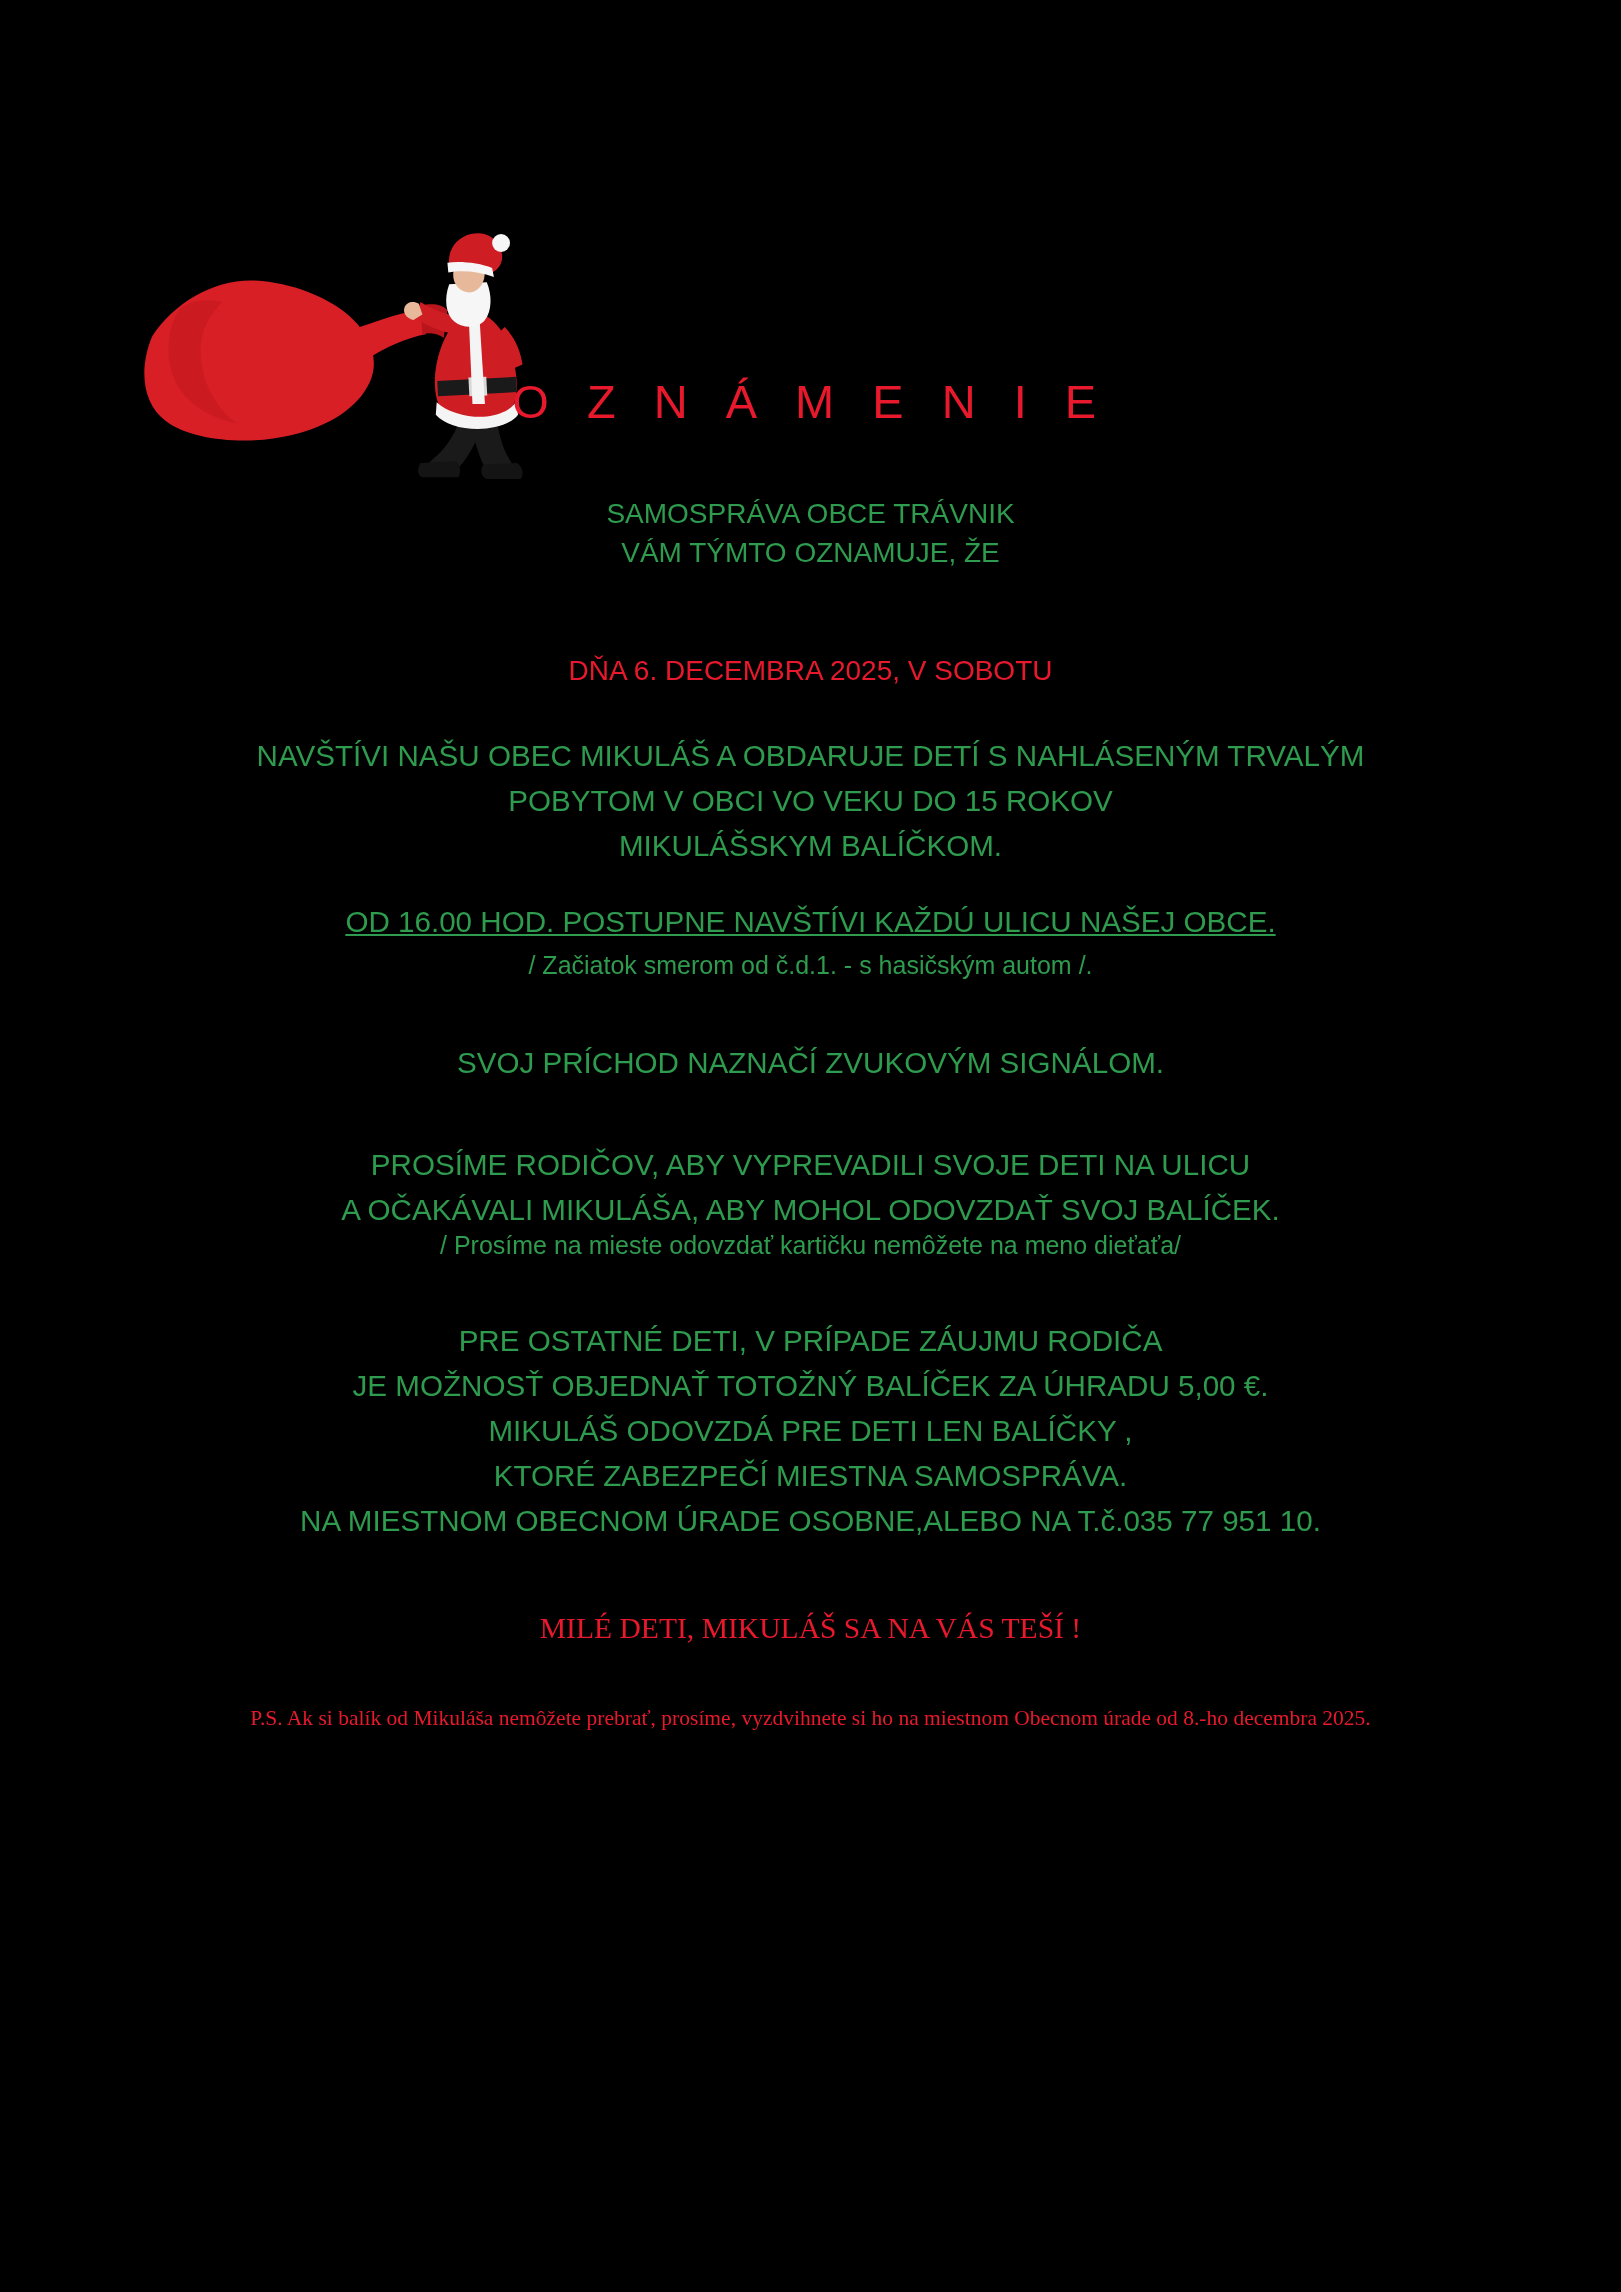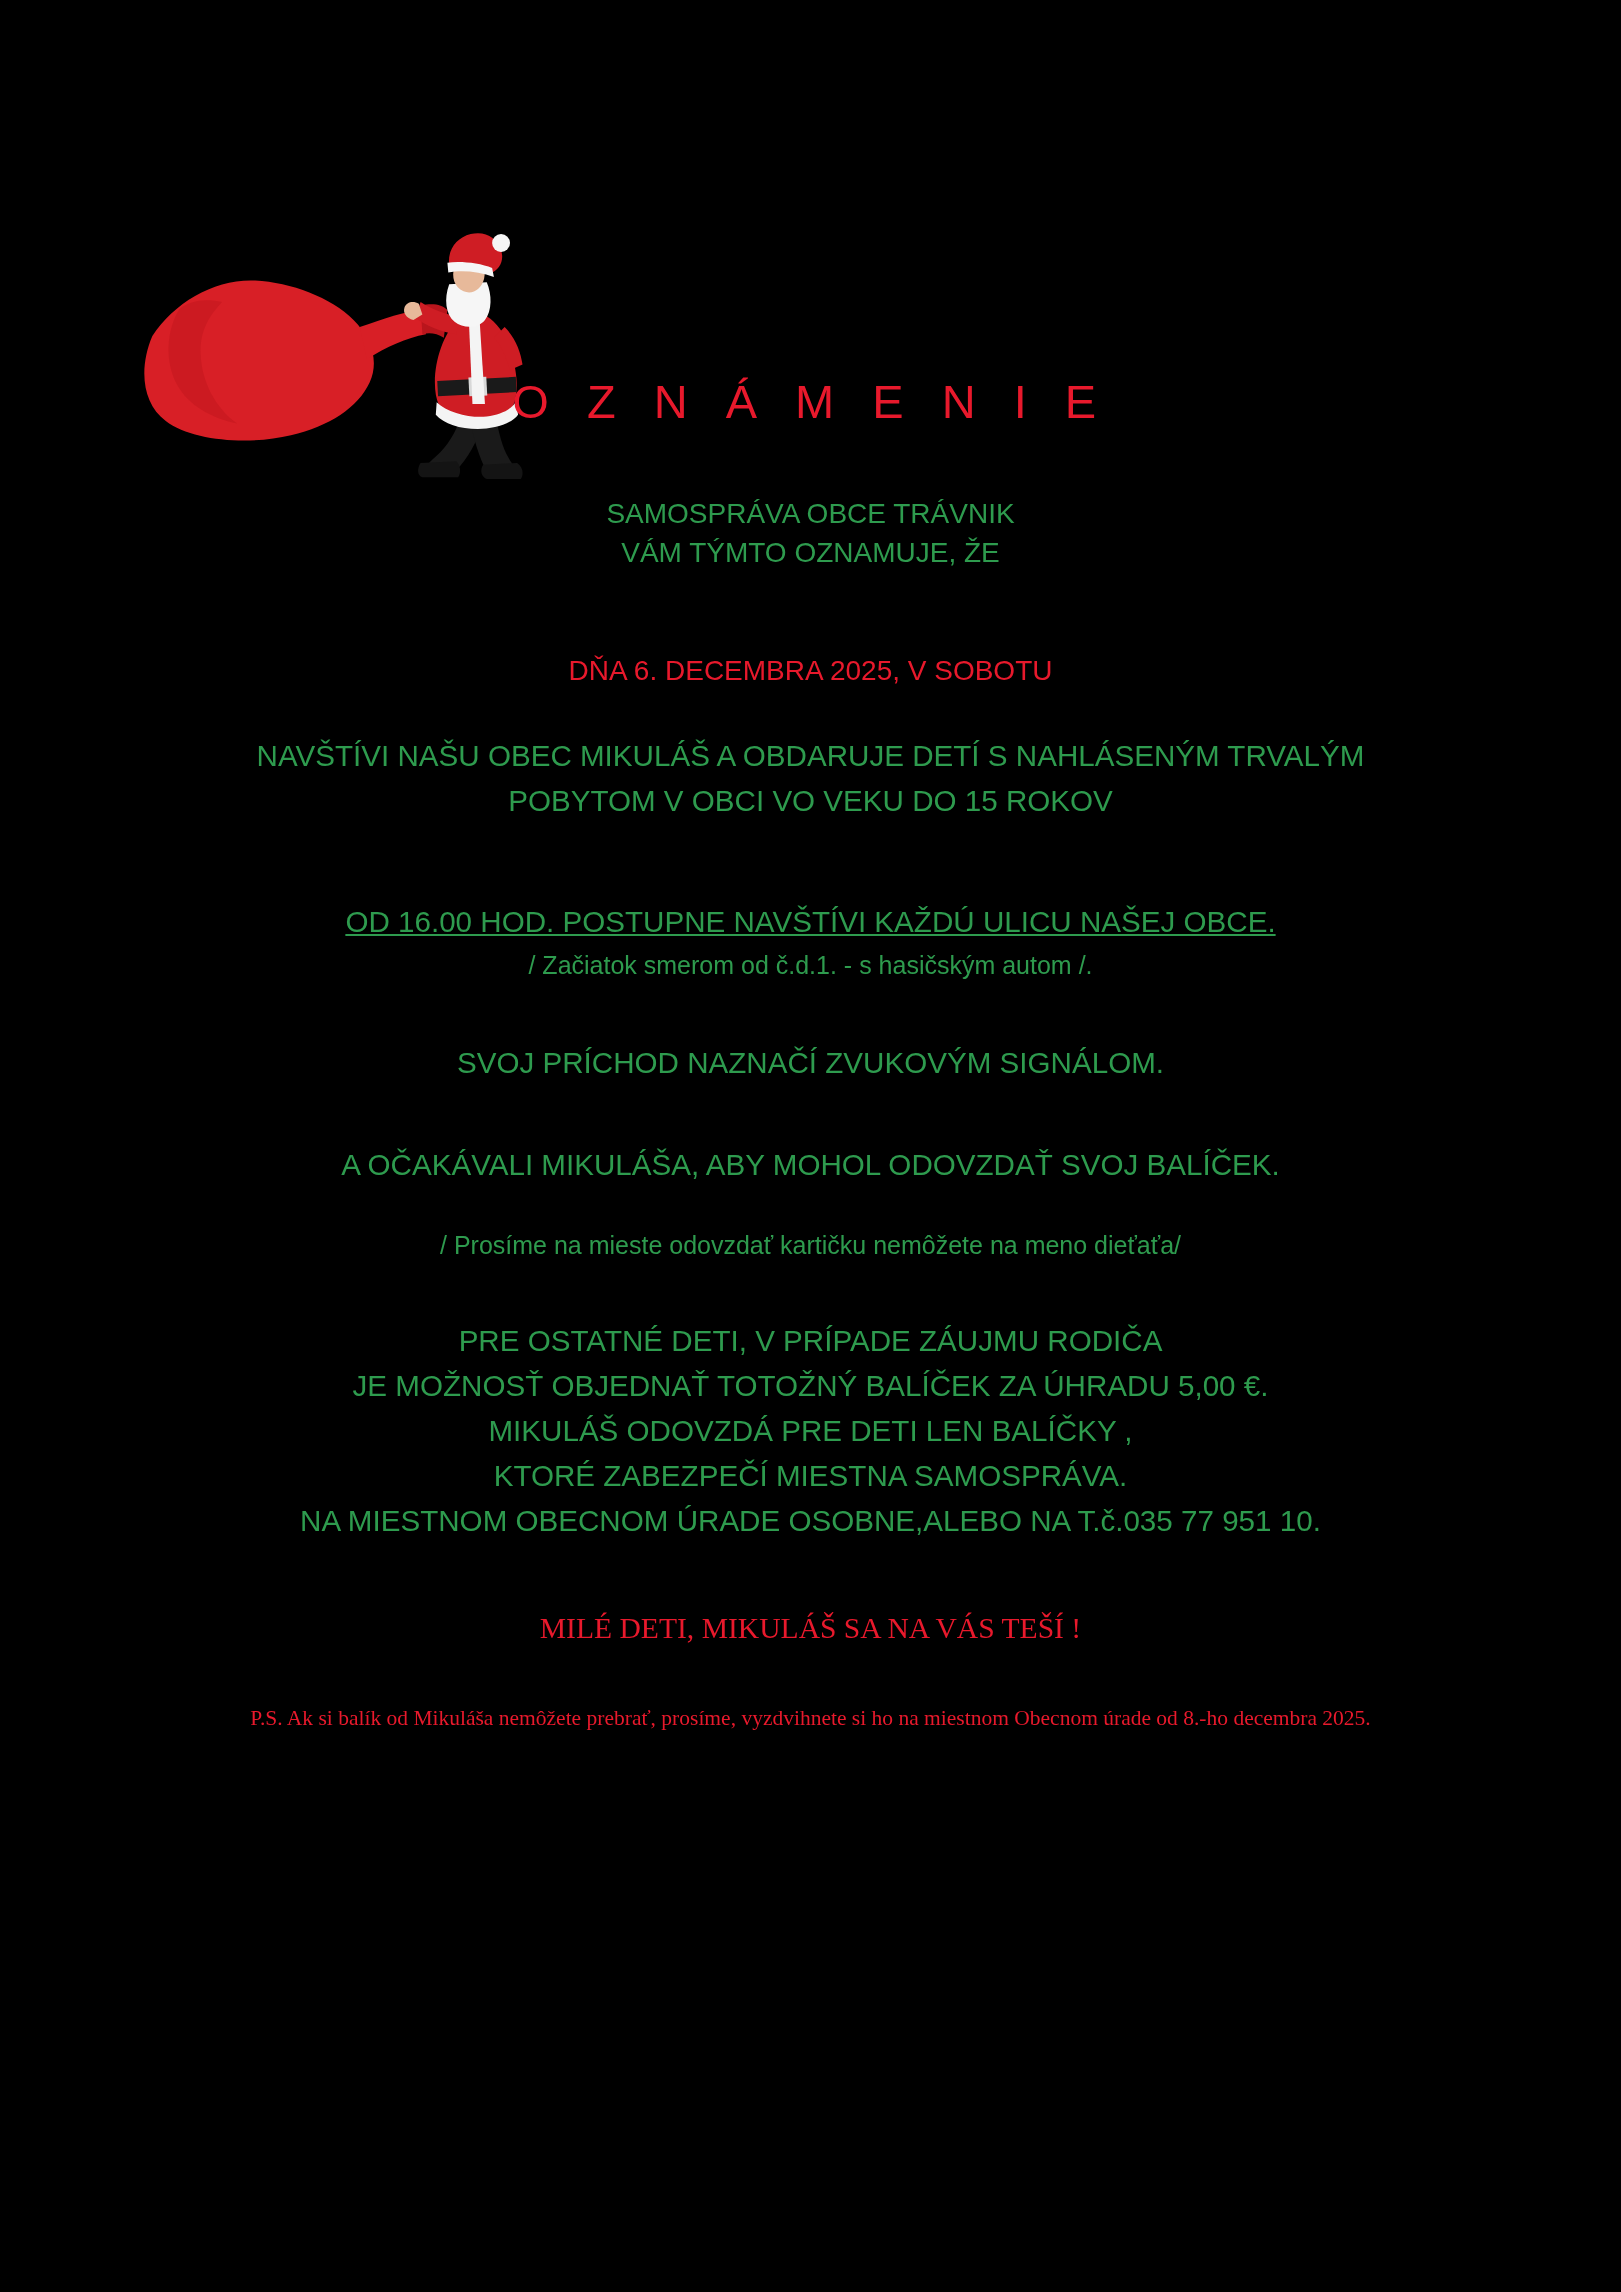--- a/index.html
+++ b/index.html
@@ -133,28 +133,30 @@
     <div class="block green l-1">
       <span class="line">SAMOSPRÁVA OBCE TRÁVNIK</span>
       <span class="line">VÁM TÝMTO OZNAMUJE, ŽE</span>
     </div>
 
     <div class="block red l-2">DŇA 6. DECEMBRA 2025, V SOBOTU</div>
 
     <div class="block green l-3">
       <span class="line">NAVŠTÍVI NAŠU OBEC MIKULÁŠ A OBDARUJE DETÍ S NAHLÁSENÝM TRVALÝM</span>
       <span class="line">POBYTOM V OBCI VO VEKU DO 15 ROKOV</span>
+      <span class="line">MIKULÁŠSKYM BALÍČKOM.</span>
     </div>
 
     <div class="block green l-4">OD 16.00 HOD. POSTUPNE NAVŠTÍVI KAŽDÚ ULICU NAŠEJ OBCE.</div>
     <div class="block green l-5">/ Začiatok smerom od č.d.1. -  s hasičským autom /.</div>
 
     <div class="block green l-6">SVOJ PRÍCHOD NAZNAČÍ ZVUKOVÝM SIGNÁLOM.</div>
 
     <div class="block green l-7">
+      <span class="line">PROSÍME RODIČOV, ABY VYPREVADILI SVOJE DETI NA ULICU</span>
       <span class="line">A OČAKÁVALI MIKULÁŠA, ABY MOHOL ODOVZDAŤ SVOJ BALÍČEK.</span>
     </div>
     <div class="block green l-8">/ Prosíme na mieste odovzdať kartičku nemôžete na meno dieťaťa/</div>
 
     <div class="block green l-9">
       <span class="line">PRE OSTATNÉ DETI, V PRÍPADE ZÁUJMU RODIČA</span>
       <span class="line">JE MOŽNOSŤ OBJEDNAŤ  TOTOŽNÝ BALÍČEK ZA ÚHRADU 5,00 €.</span>
       <span class="line">MIKULÁŠ ODOVZDÁ PRE DETI LEN BALÍČKY ,</span>
       <span class="line">KTORÉ ZABEZPEČÍ MIESTNA SAMOSPRÁVA.</span>
       <span class="line">NA MIESTNOM OBECNOM ÚRADE OSOBNE,ALEBO NA T.č.035 77 951 10.</span>

